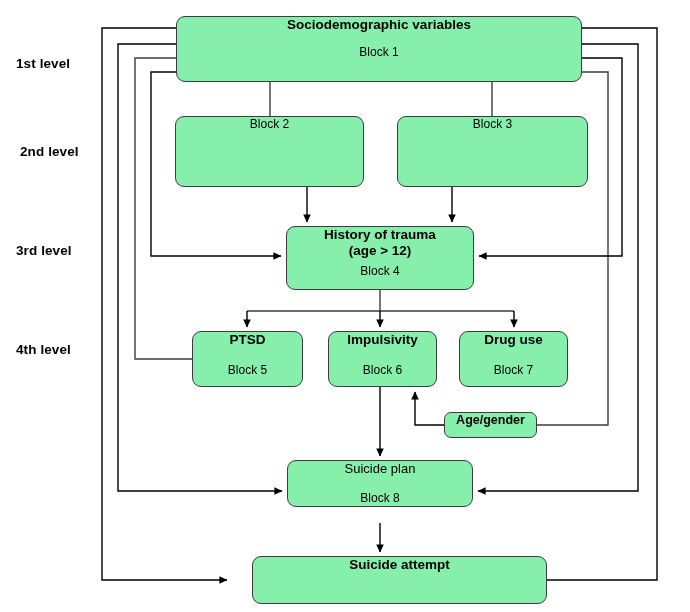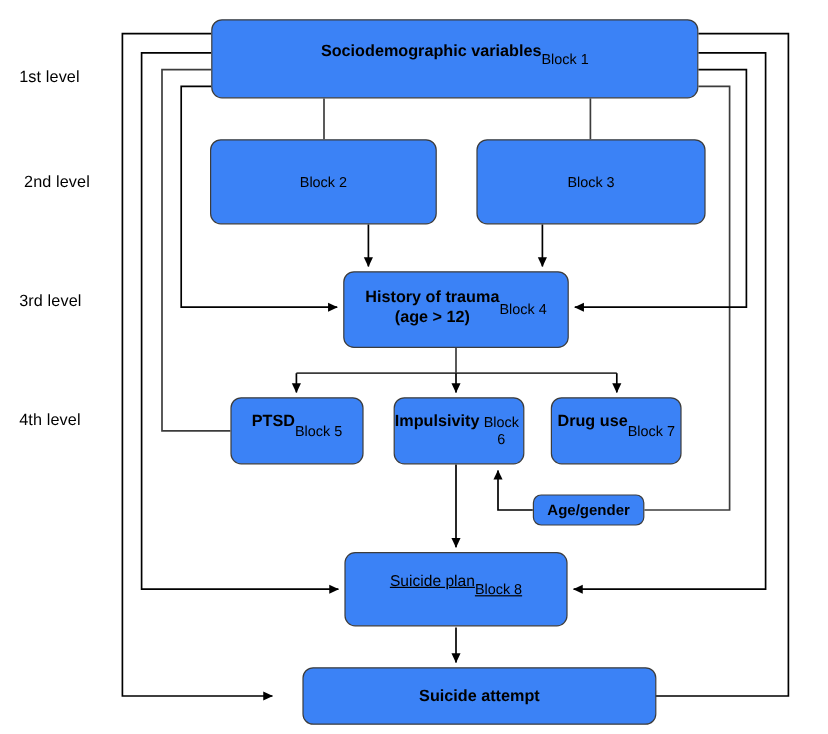--- a/index.html
+++ b/index.html
@@ -1,22 +1,22 @@
 <!DOCTYPE html>
 <html><head>
 <meta charset="utf-8">
 <title>Block diagram</title>
 <style>
   html,body{margin:0;padding:0;background:#ffffff;}
   body{font-family:"Liberation Sans",sans-serif;}
   #stage{position:relative;width:690px;height:612px;background:#ffffff;overflow:hidden;}
   #wires{position:absolute;left:0;top:0;width:690px;height:612px;}
-  .lvl{position:absolute;font-weight:normal;font-size:13.5px;color:#000;letter-spacing:.1px;white-space:nowrap;}
-  .node{position:absolute;box-sizing:border-box;border:1.4px solid #3c3c3c;border-radius:9px;background:#3b82f6;
-        display:flex;flex-direction:row;align-items:center;justify-content:center;text-align:center;}
+  .lvl{position:absolute;font-weight:bold;font-size:13.5px;color:#000;letter-spacing:.1px;white-space:nowrap;}
+  .node{position:absolute;box-sizing:border-box;border:1.4px solid #3c3c3c;border-radius:9px;background:#86efac;
+        display:flex;flex-direction:column;align-items:center;text-align:center;}
   .node .ttl{font-weight:bold;font-size:13.5px;color:#000;line-height:1.22;}
   .node .ttl.reg{font-weight:normal;font-size:13px;}
   .node .blk{font-weight:normal;font-size:12px;color:#000;}
   .n1 .ttl{margin-bottom:12px;}
   .n1 .blk{}
   .n23 .ttl{margin-bottom:11px;}
   .n4 .ttl{margin-bottom:4px;}
   .n567 .ttl{margin-bottom:15px;}
   .n8 .ttl{margin-bottom:14px;}
   .ag{font-weight:bold;font-size:12.5px;}
@@ -107,21 +107,21 @@
 
   <div class="node n567" style="left:459px;top:331px;width:109px;height:56px;">
     <div class="ttl">Drug use</div>
     <div class="blk">Block 7</div>
   </div>
 
   <div class="node" style="left:444px;top:412px;width:93px;height:26px;border-radius:7px;">
     <div class="ag">Age/gender</div>
   </div>
 
-  <div class="node n8" style="left:287px;top:460px;width:186px;height:62px;text-decoration:underline;">
+  <div class="node n8" style="left:287px;top:460px;width:186px;height:47px;">
     <div class="ttl reg">Suicide plan</div>
     <div class="blk">Block 8</div>
   </div>
 
   <div class="node" style="left:232px;top:556px;width:295px;height:48px;margin-left:20px;">
     <div class="ttl">Suicide attempt</div>
   </div>
 
 </div>
 

